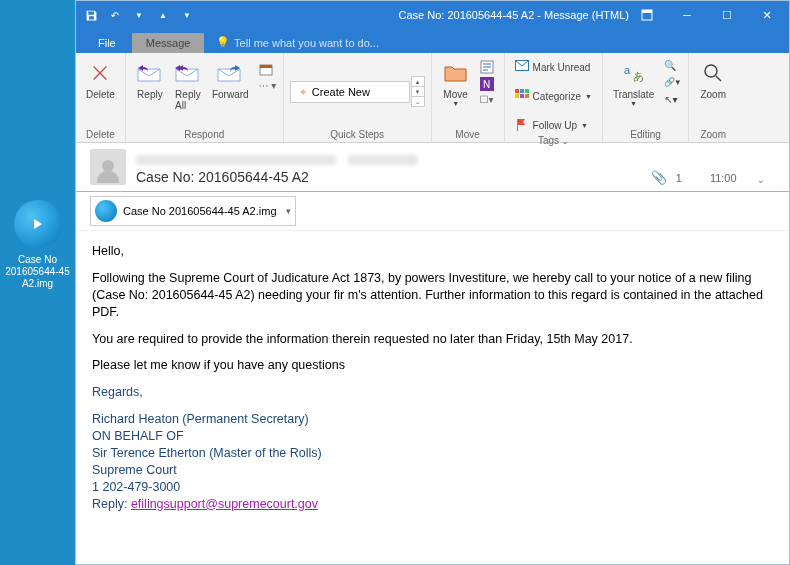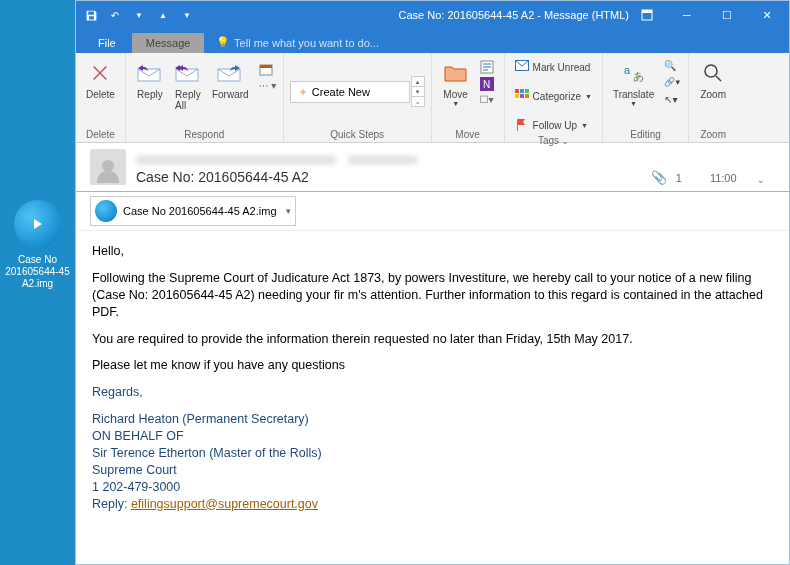--- a/index.html
+++ b/index.html
@@ -41,21 +41,21 @@
 .subject{font-size:14px;font-weight:400;color:#333}
 .header-meta{display:flex;align-items:center;gap:8px;color:#666;font-size:11px}
 .attach-row{padding:4px 14px;border-bottom:1px solid #eee}
 .attach-chip{display:inline-flex;align-items:center;gap:6px;border:1px solid #ccc;padding:3px 18px 3px 4px;font-size:11px;background:#fff;position:relative}
 .attach-chip::after{content:"▾";position:absolute;right:4px;font-size:9px;color:#666}
 .attach-icon{width:22px;height:22px;background:radial-gradient(circle at 35% 35%,#4fc3f7,#0277bd);border-radius:50%;position:relative;flex-shrink:0}
 .body{padding:12px 16px;font-size:12.5px;color:#000;font-family:"Times New Roman",serif;line-height:1.35;overflow:auto;flex:1}
 .body p{margin-bottom:10px}
 .body .bold{font-weight:400}
 .sig-name{color:#1f497d}
-.link{color:#a16207;text-decoration:underline}
+.link{color:#a21caf;text-decoration:underline}
 .collapse-caret{font-size:10px;color:#888;padding:0 10px}
 </style>
 </head>
 <body>
 
 <div class="desktop">
   <div class="desktop-icon"></div>
   <div class="desktop-label">Case No 201605644-45 A2.img</div>
 </div>
 

